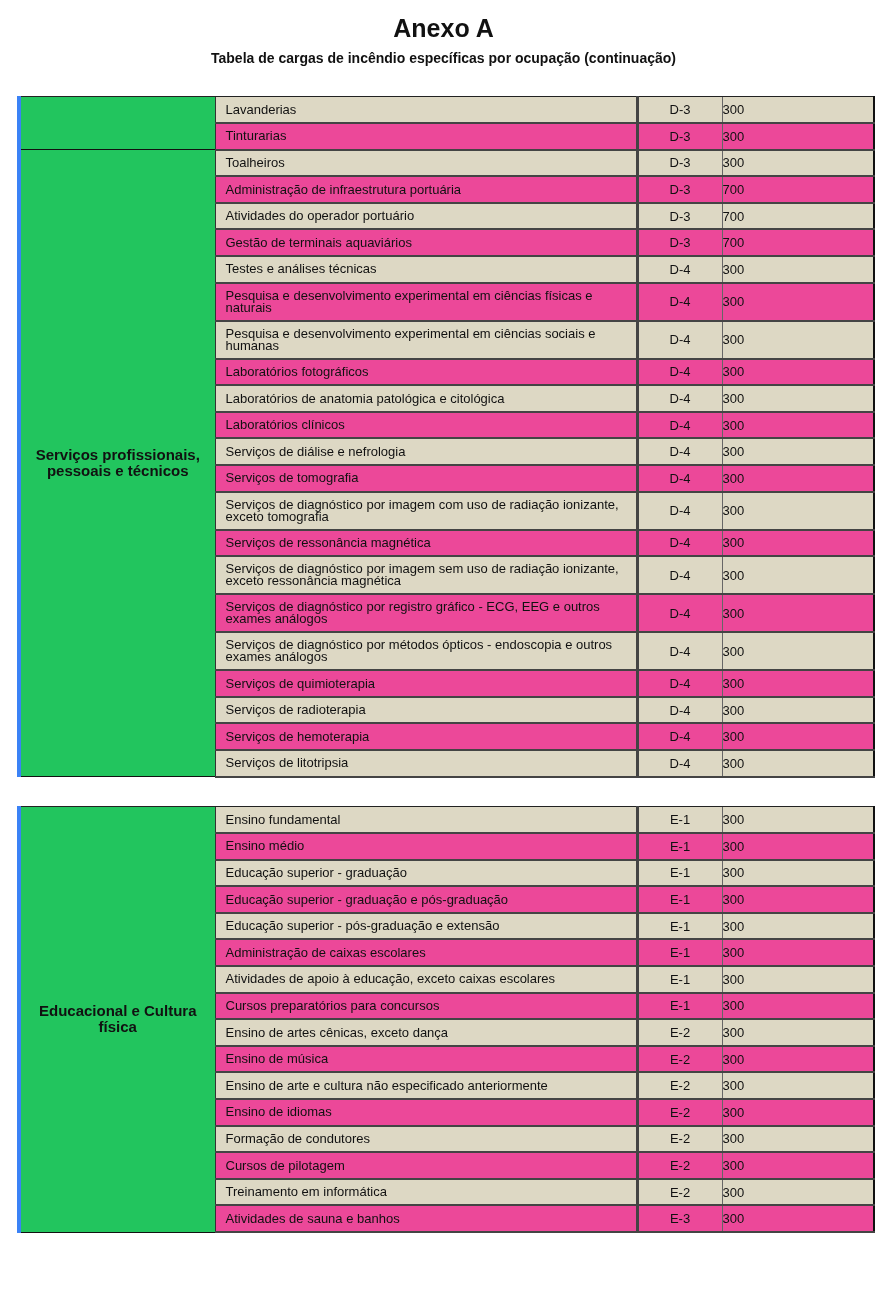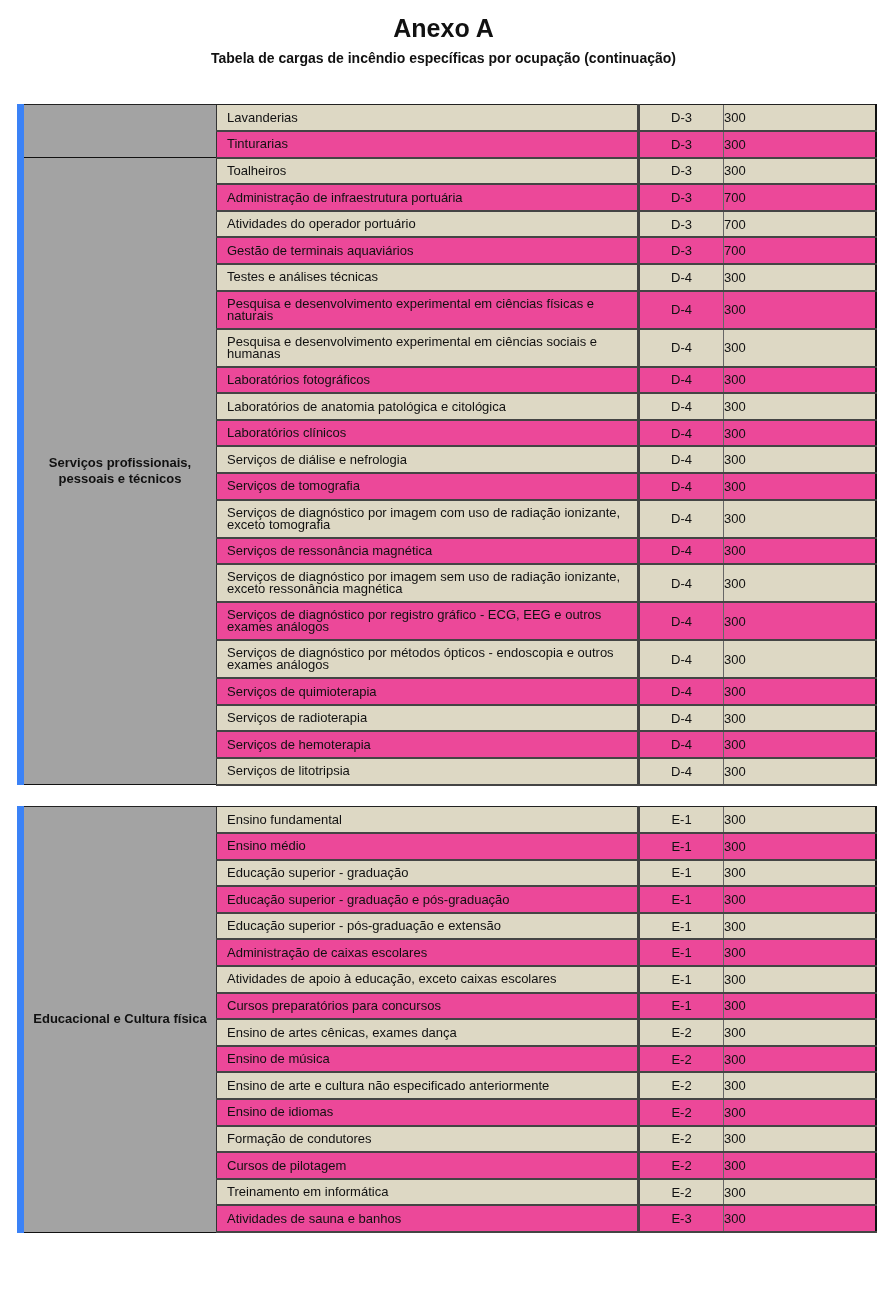--- a/index.html
+++ b/index.html
@@ -1,29 +1,29 @@
 <!DOCTYPE html>
 <html><head>
 <meta charset="utf-8">
 <style>
   html, body { margin: 0; padding: 0; background: #ffffff; }
   body { width: 887px; height: 1293px; position: relative; font-family: "Liberation Sans", sans-serif; color: #111; }
   .title { position: absolute; left: 0; width: 887px; text-align: center; font-weight: bold; }
   .t1 { top: 14px; font-size: 25px; }
   .t2 { top: 50px; font-size: 14px; }
   table { position: absolute; left: 17px; width: 855px; border-collapse: collapse; table-layout: fixed; }
-  #tbl1 { top: 104px; }
+  #tbl1 { top: 96px; }
   #tbl2 { top: 806px; }
   td { padding: 0; font-size: 13px; vertical-align: middle; }
   col.c-group { width: 196px; }
   col.c-desc { width: 422px; }
   col.c-code { width: 85px; }
   col.c-load { width: 152px; }
-  td.group { background: #a3a3a3; text-align: center; font-weight: bold; font-size: 13px; line-height: 16px;
-             border-left: 7px solid #3b82f6; border-top: 1px solid #111; border-bottom: 1px solid #111; }
+  td.group { background: #22c55e; text-align: center; font-weight: bold; font-size: 15px; line-height: 16px;
+             border-left: 4px solid #3b82f6; border-top: 1px solid #111; border-bottom: 1px solid #111; }
   td.desc { padding: 0 10px; line-height: 12px; border-left: 1px solid #333; border-top: 2px solid #444; border-bottom: 2px solid #444; }
   td.code { text-align: center; border-left: 3px solid #444; border-top: 2px solid #444; border-bottom: 2px solid #444; }
   td.load { text-align: left; border-left: 1px solid #666; border-right: 2px solid #111; border-top: 2px solid #444; border-bottom: 2px solid #444; }
   tr.r { height: 26.6px; }
   tr.r.tall { height: 38px; }
   tr.beige td.desc, tr.beige td.code, tr.beige td.load { background: #ddd8c4; }
   tr.white td.desc, tr.white td.code, tr.white td.load { background: #ec4899; }
   #tbl1 tr:first-child td { border-top: 1px solid #222; }
   #tbl2 tr:first-child td { border-top: 1px solid #222; }
 </style>
@@ -204,21 +204,21 @@
         <td class="desc">Atividades de apoio à educação, exceto caixas escolares</td>
         <td class="code">E-1</td>
         <td class="load">300</td>
       </tr>
       <tr class="r white">
         <td class="desc">Cursos preparatórios para concursos</td>
         <td class="code">E-1</td>
         <td class="load">300</td>
       </tr>
       <tr class="r beige">
-        <td class="desc">Ensino de artes cênicas, exames dança</td>
+        <td class="desc">Ensino de artes cênicas, exceto dança</td>
         <td class="code">E-2</td>
         <td class="load">300</td>
       </tr>
       <tr class="r white">
         <td class="desc">Ensino de música</td>
         <td class="code">E-2</td>
         <td class="load">300</td>
       </tr>
       <tr class="r beige">
         <td class="desc">Ensino de arte e cultura não especificado anteriormente</td>

